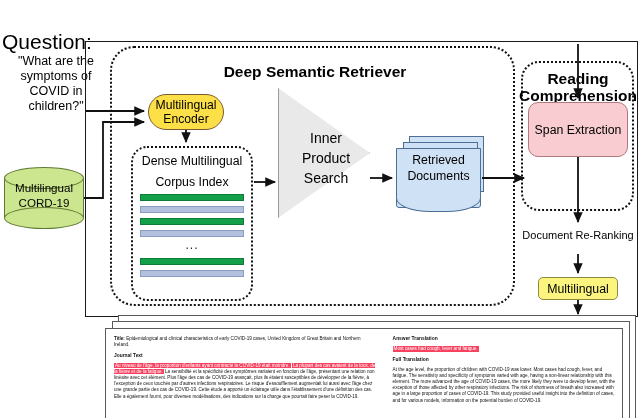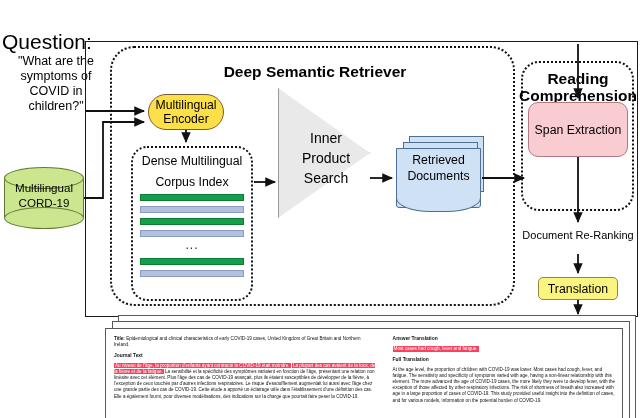--- a/index.html
+++ b/index.html
@@ -142,21 +142,21 @@
   <div class="abs" id="doc-front-wave"></div>
   <div class="abs" id="span-box">
     <span>Span Extraction</span>
   </div>
 
   <div class="abs" id="doc-label">Retrieved Documents</div>
 
   <div class="abs" id="rerank-label">Document Re-Ranking</div>
 
   <div class="abs" id="translation-box">
-    <span>Translation</span>
+    <span>Multilingual</span>
   </div>
 
   <div class="abs" id="cord-body"></div>
   <div class="abs" id="cord-bot"></div>
   <div class="abs" id="cord-top"></div>
   <div class="abs" id="cord-label">Multilingual CORD-19</div>
 
   <div class="abs page" id="page-back2"></div>
   <div class="abs page" id="page-back1"></div>
   <div class="abs page" id="page-front"></div>

